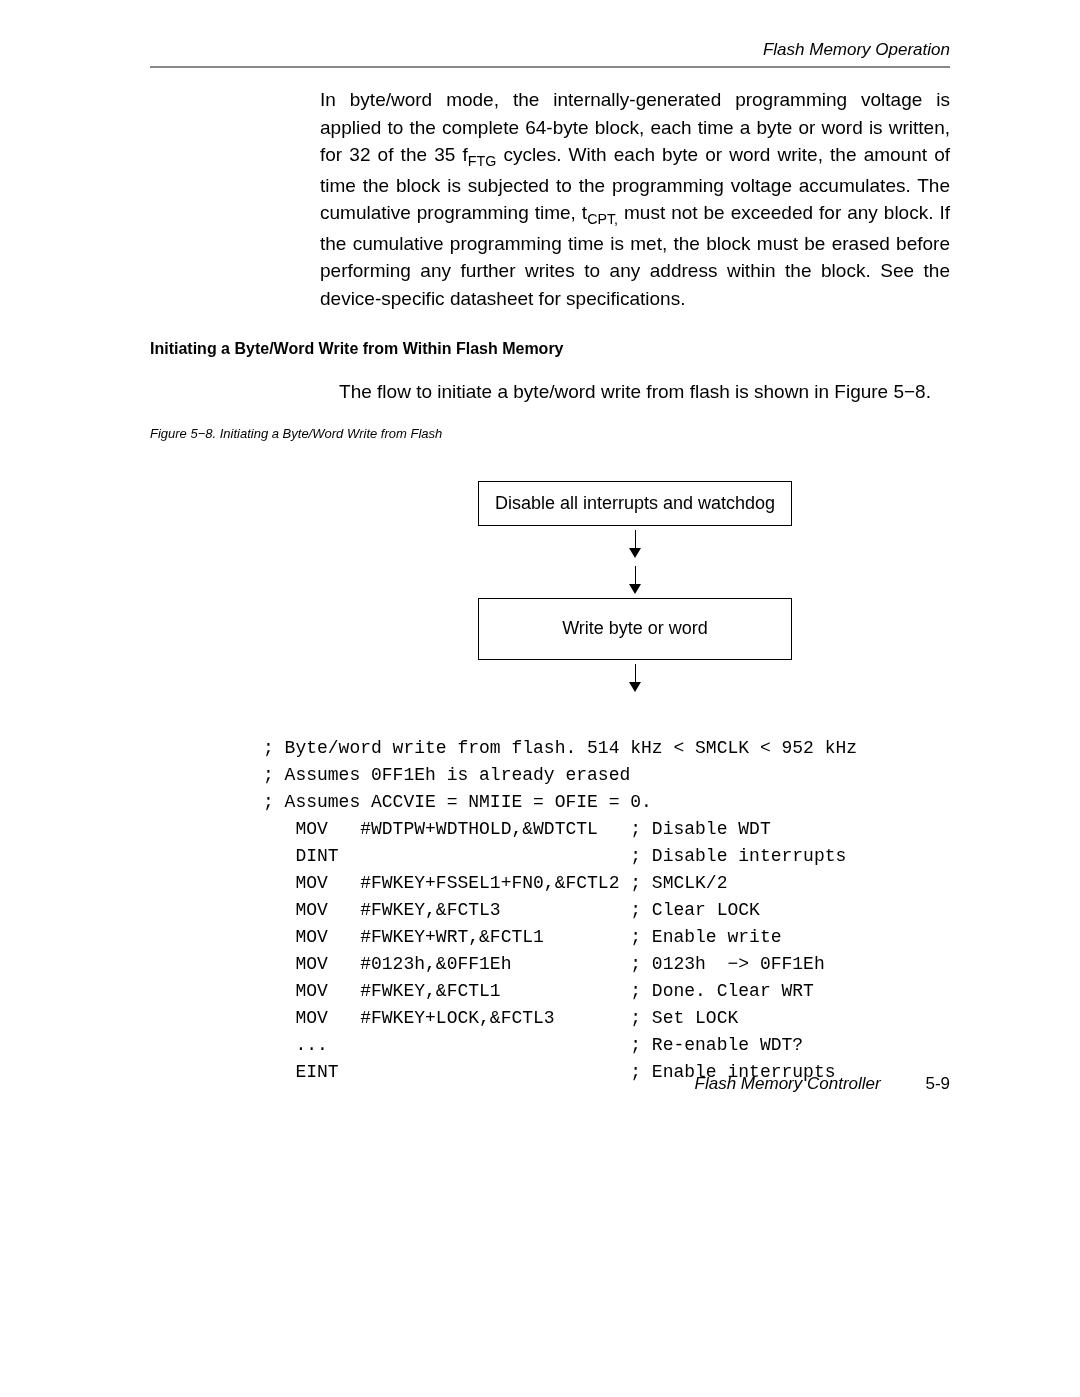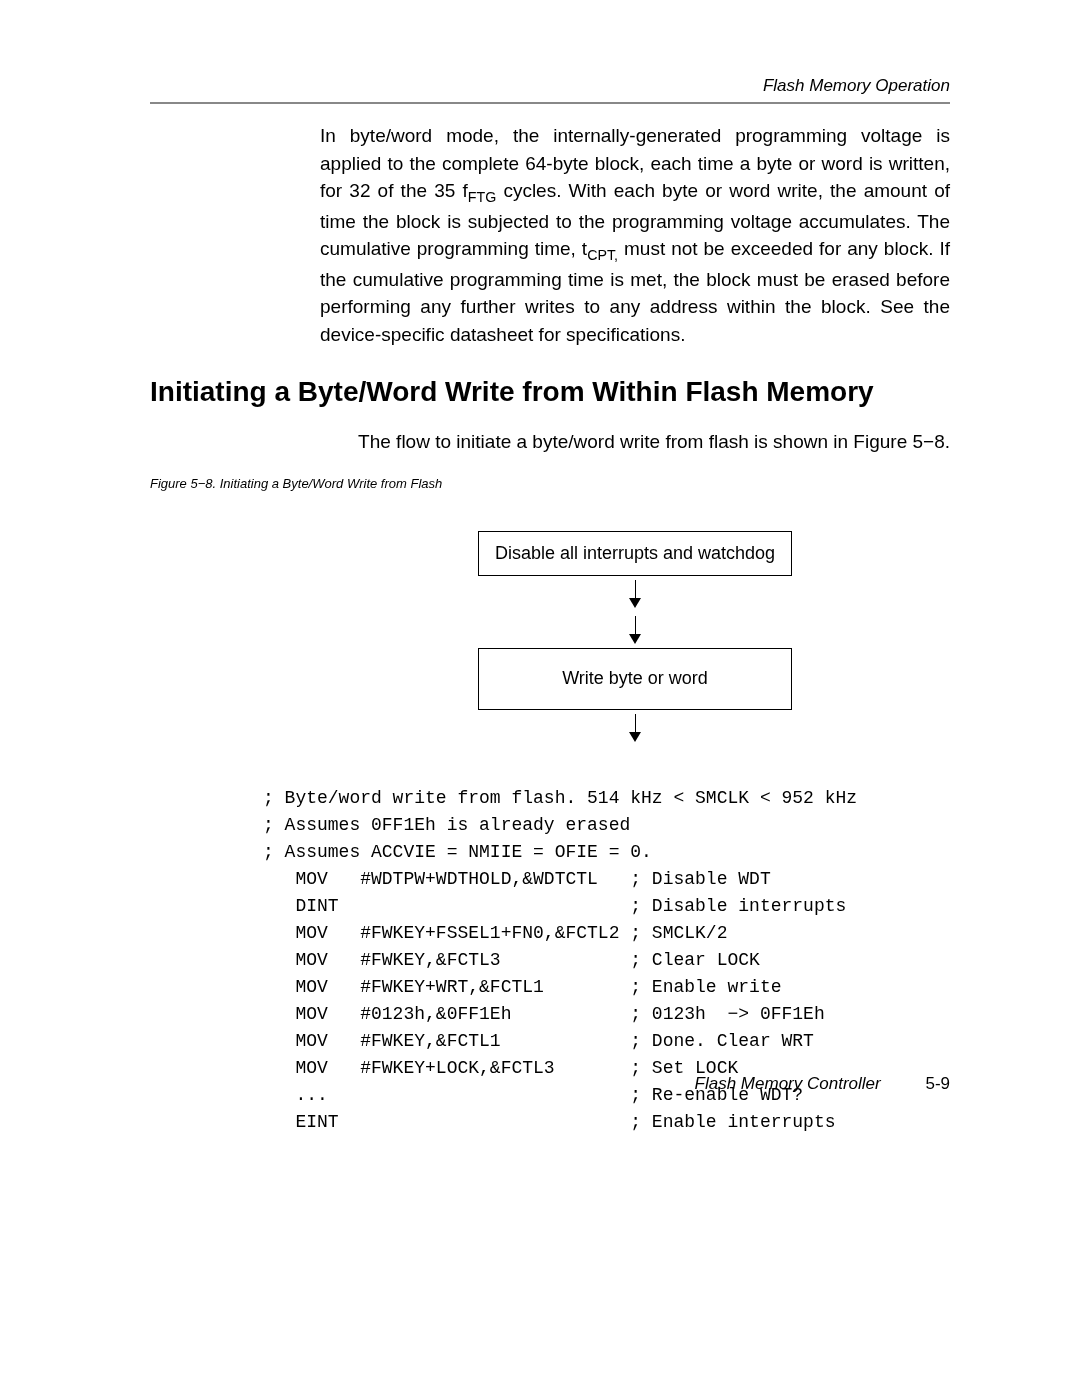--- a/index.html
+++ b/index.html
@@ -6,21 +6,21 @@
     margin: 0;
     padding: 0;
     background: #fff;
     font-family: Arial, Helvetica, sans-serif;
     color: #000;
   }
   .page {
     width: 1080px;
     height: 1148px;
     box-sizing: border-box;
-    padding: 76px 130px 60px 150px;
+    padding: 40px 130px 60px 150px;
     position: relative;
   }
   .running-head {
     text-align: right;
     font-style: italic;
     font-size: 17px;
     color: #000;
     margin-bottom: 6px;
   }
   .hr {
@@ -35,21 +35,21 @@
     font-size: 19px;
     line-height: 1.45;
     text-align: justify;
     margin: 0 0 26px 0;
   }
   sub {
     font-size: 0.75em;
     vertical-align: sub;
   }
   .section-h {
-    font-size: 28px;
+    font-size: 16px;
     font-weight: bold;
     margin: 28px 0 18px 0;
   }
   .fig-caption {
     font-size: 13px;
     font-style: italic;
     margin: 20px 0 40px 0;
   }
   .flow {
     display: flex;
@@ -112,21 +112,21 @@
 
   <div class="indent-block">
     <p class="body-p">
       <span>In byte/word mode, the internally-generated programming voltage is applied to the complete 64-byte block, each time a byte or word is written, for 32 of the 35 f</span><sub>FTG</sub><span> cycles. With each byte or word write, the amount of time the block is subjected to the programming voltage accumulates. The cumulative programming time, t</span><sub>CPT,</sub><span> must not be exceeded for any block. If the cumulative programming time is met, the block must be erased before performing any further writes to any address within the block. See the device-specific datasheet for specifications.</span>
     </p>
   </div>
 
   <div class="section-h">Initiating a Byte/Word Write from Within Flash Memory</div>
 
   <div class="indent-block">
-    <p class="body-p" style="text-align:right;margin-bottom:18px;margin-top:20px;">The flow to initiate a byte/word write from flash is shown in Figure 5−8.</p>
+    <p class="body-p" style="text-align:center;margin-bottom:18px;margin-top:20px;">The flow to initiate a byte/word write from flash is shown in Figure 5−8.</p>
   </div>
 
   <div class="fig-caption">Figure 5−8. Initiating a Byte/Word Write from Flash</div>
 
   <div class="flow">
     <div class="box">Disable all interrupts and watchdog</div>
     <div class="arrow">
         <div class="line"></div>
         <div class="head"></div>
       </div>

